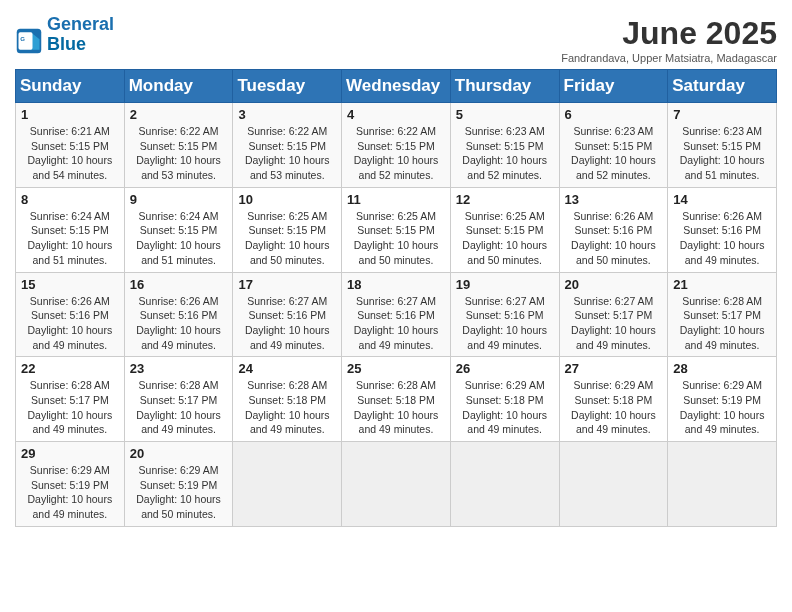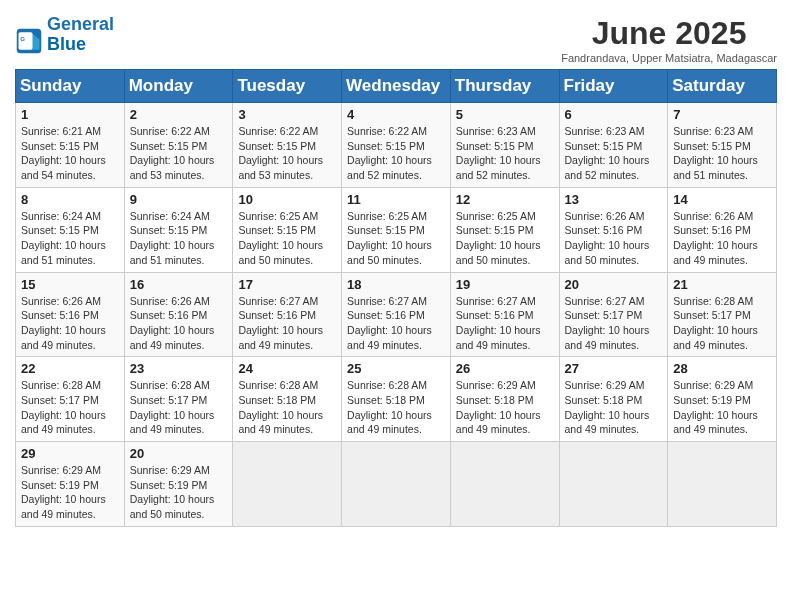--- a/index.html
+++ b/index.html
@@ -28,21 +28,21 @@
       line-height: 1.1;
     }
     .logo-text span {
       color: #1a6faf;
     }
     .logo-icon {
       width: 28px;
       height: 28px;
     }
     .title-block {
-      text-align: center;
+      text-align: right;
     }
     .month-title {
       font-size: 32px;
       font-weight: bold;
       color: #333;
     }
     .subtitle {
       font-size: 11px;
       color: #555;
     }
@@ -79,20 +79,21 @@
       font-size: 13px;
       font-weight: bold;
       color: #222;
       display: block;
       margin-bottom: 2px;
     }
     .day-info {
       color: #333;
       line-height: 1.4;
       font-size: 10.5px;
+      text-align: center;
     }
     .empty-cell {
       background: #efefef !important;
     }
   </style>
 </head>
 <body>
 
 <div class="header">
   <div class="logo">

